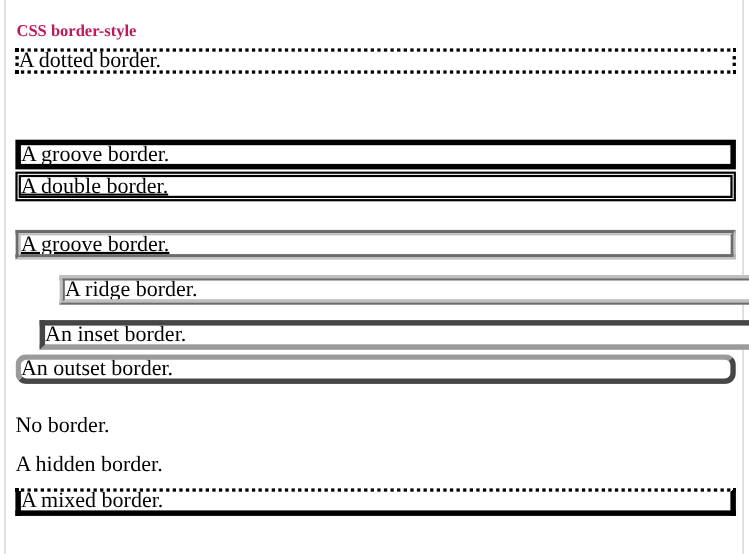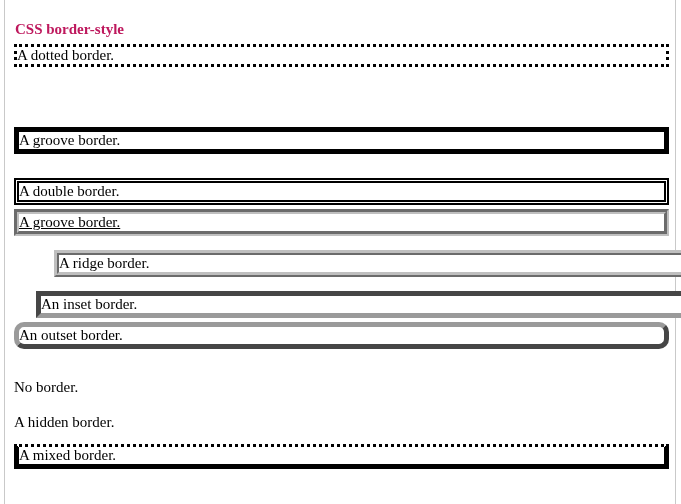--- a/index.html
+++ b/index.html
@@ -34,21 +34,21 @@
     line-height: 18px;
     color: #be185d;
     margin: 22px 0 0 2px;
     white-space: nowrap;
   }
 
   
   .demo {
     box-sizing: border-box;
     width: 655px;
-    font-size: 15px;
+    font-size: 20px;
     line-height: 17px;
     color: #000000;
     background: #ffffff;
     white-space: nowrap;
     overflow: hidden;
     margin: 0;
     position: absolute;
     left: 9px;
   }
 
@@ -77,21 +77,21 @@
 
 <div id="page">
 
   <h1 id="page-title">CSS border-style</h1>
 
   <p class="demo bs-dotted" style="top:46px;">A dotted border.</p>
 
 
   <p class="demo bs-solid" style="top:129px;">A groove border.</p>
 
-  <p class="demo bs-double" style="top:180px;">A double border.</p>
+  <p class="demo bs-double" style="top:158px;text-decoration:underline;">A double border.</p>
 
   <p class="demo bs-groove" style="top:211px;text-decoration:underline;">A groove border.</p>
 
   <p class="demo bs-ridge" style="top:252px;margin-left:40px;">A ridge border.</p>
 
   <p class="demo bs-inset" style="top:293px;">An inset border.</p>
 
   <p class="demo bs-outset" style="top:324px;border-radius:10px;">An outset border.</p>
 
   <p class="demo bs-none plain" style="top:381px;">No border.</p>

